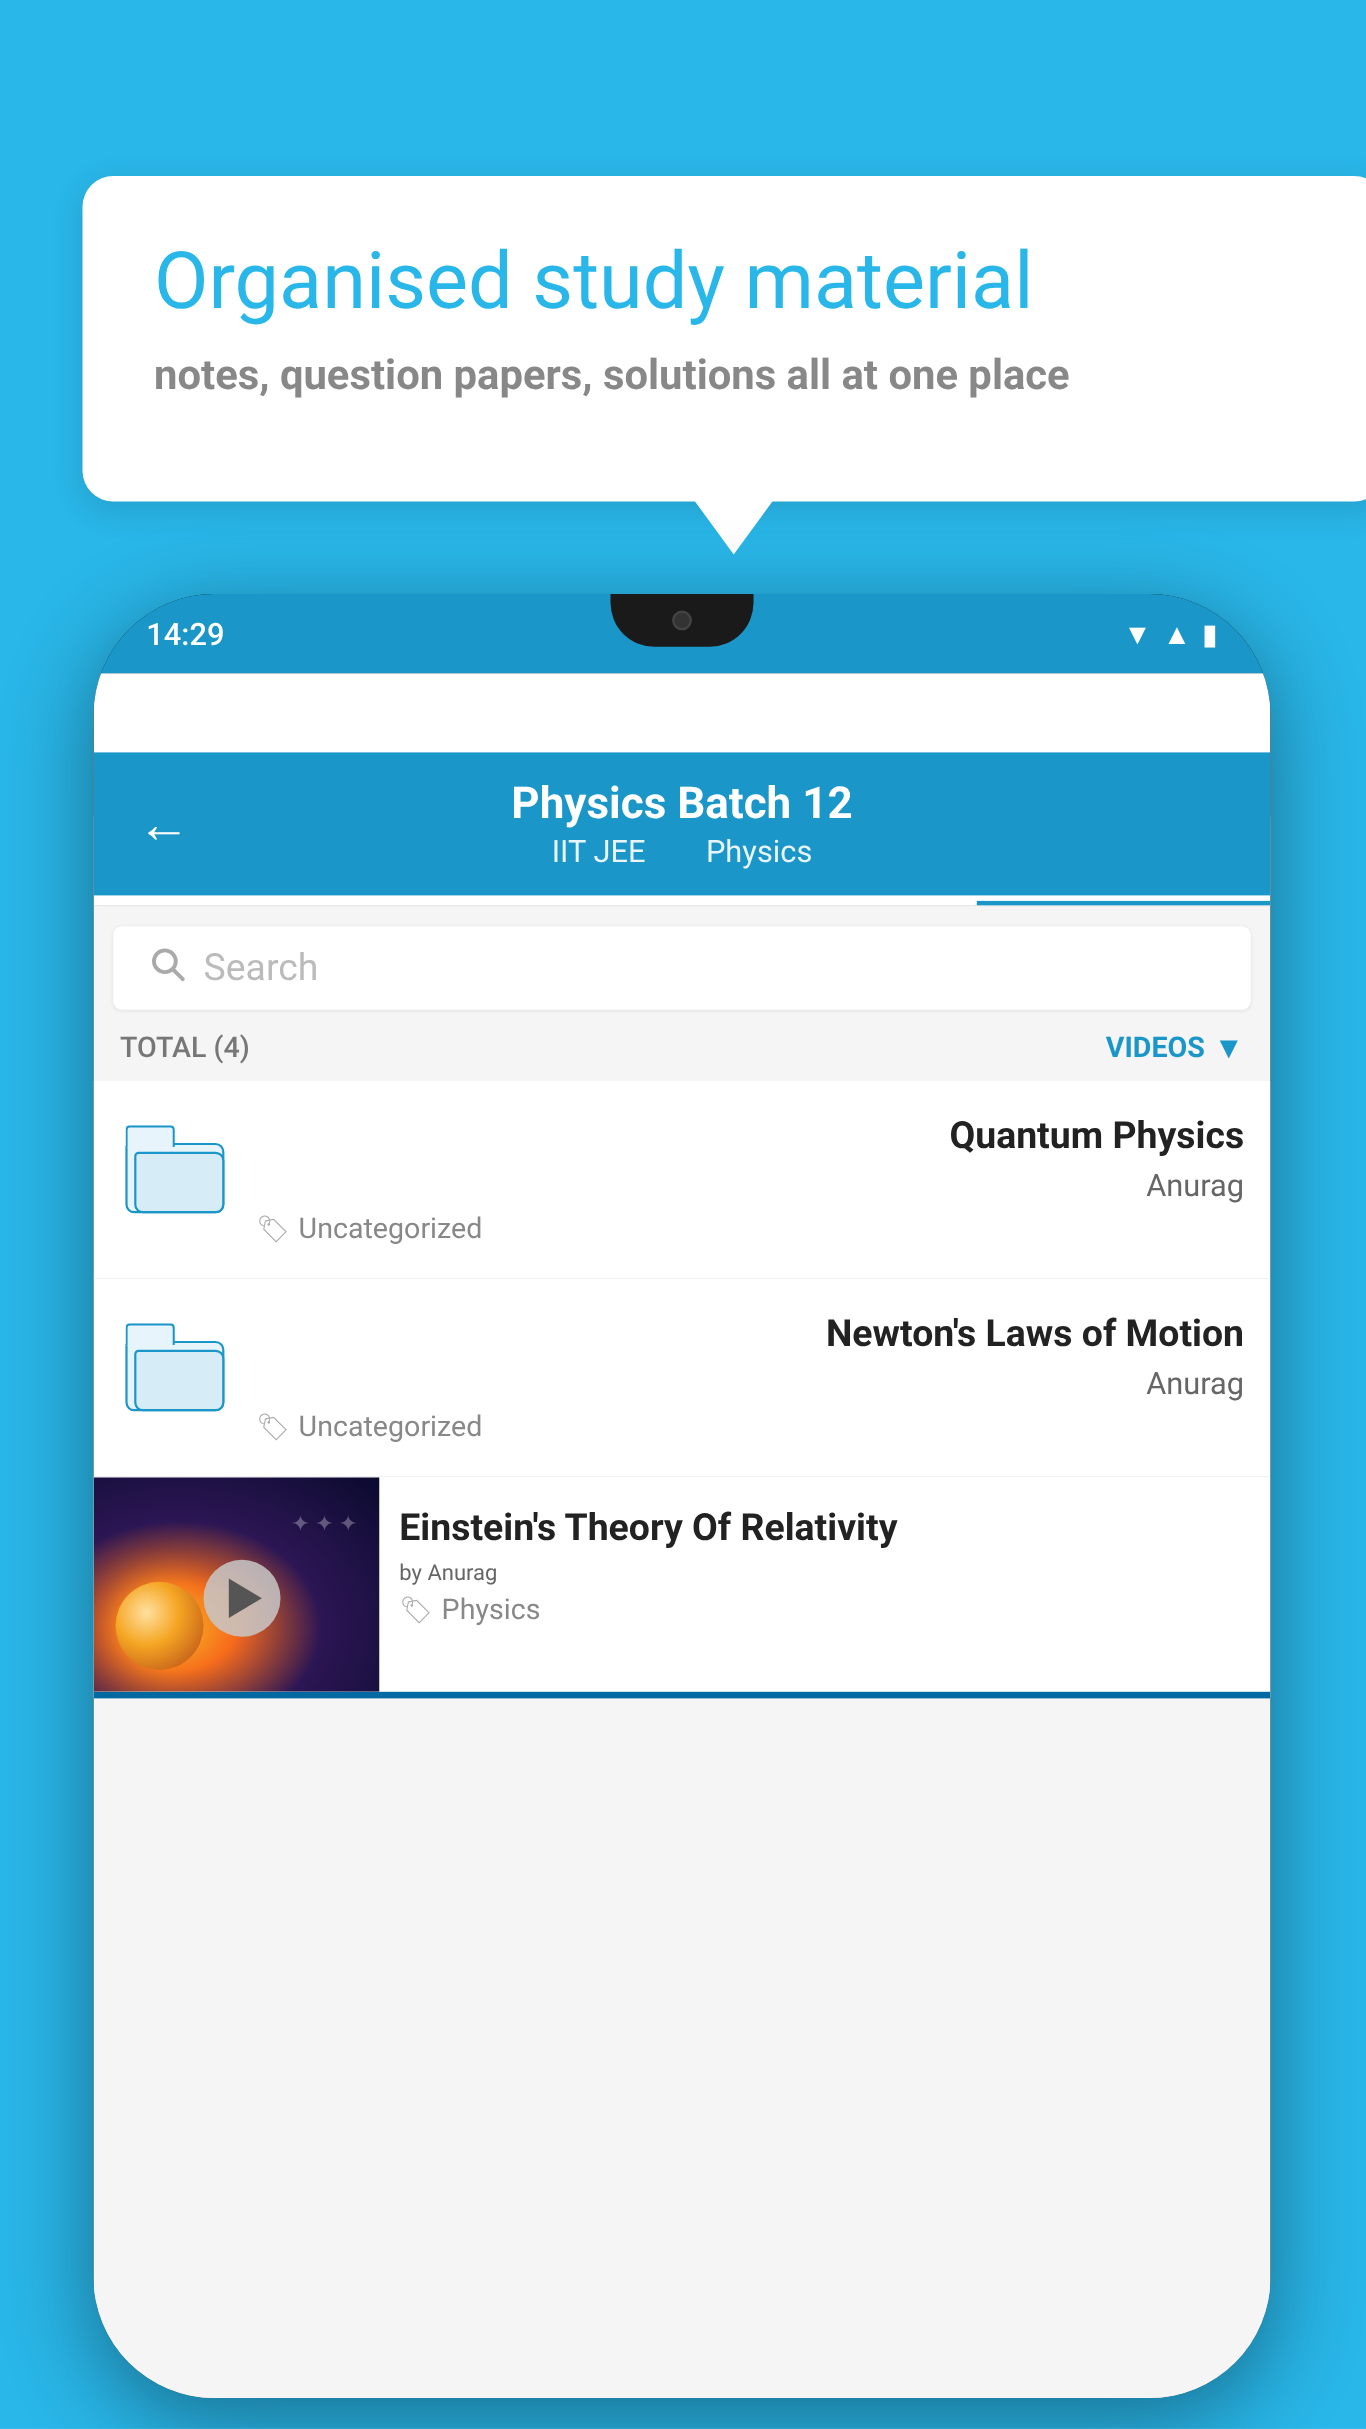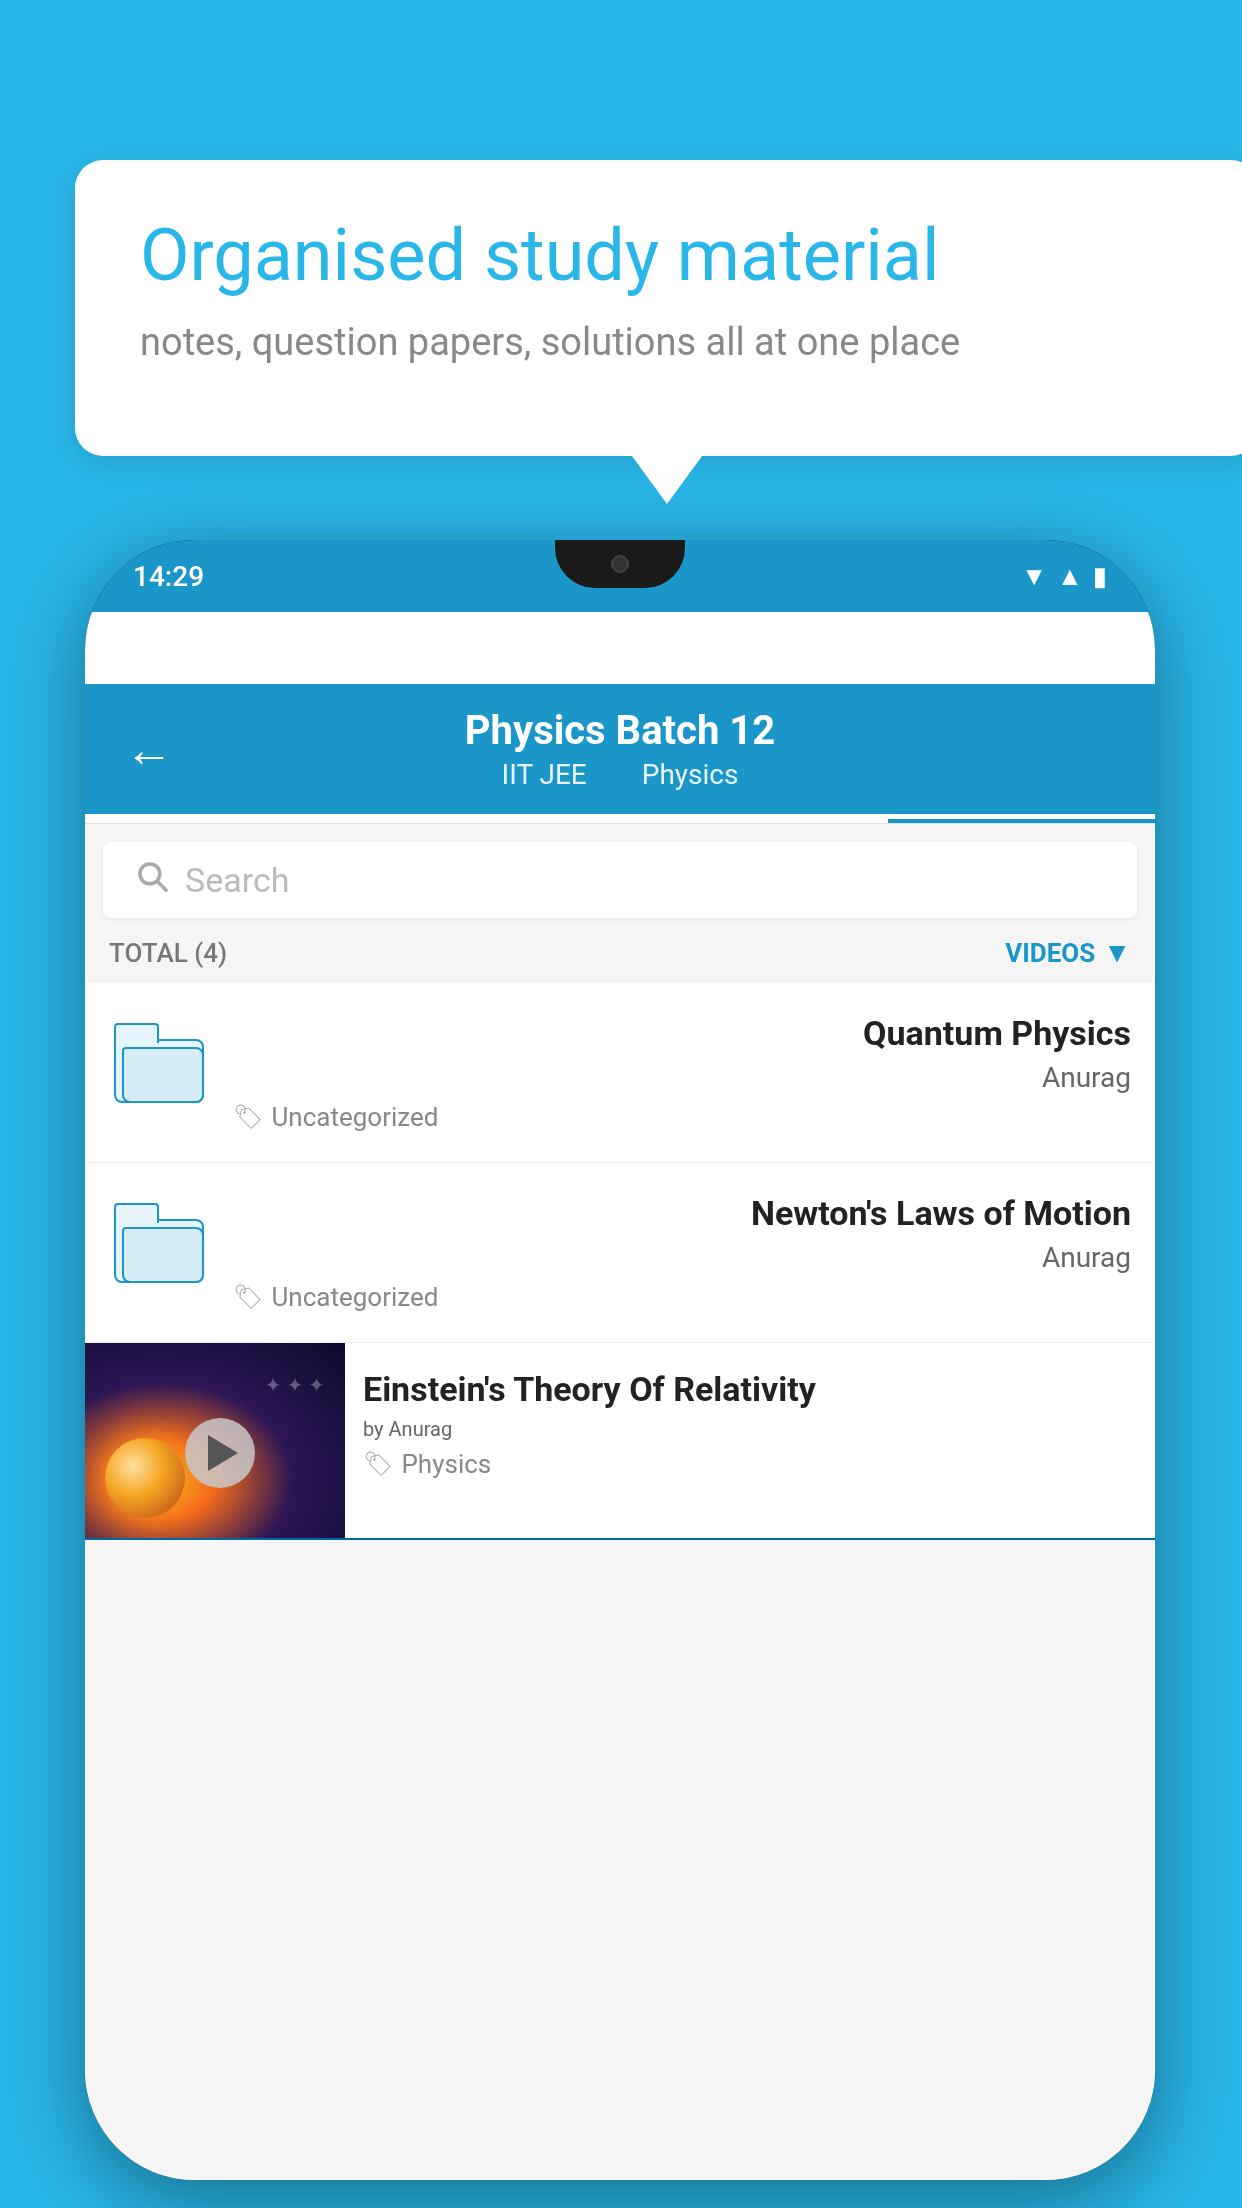--- a/index.html
+++ b/index.html
@@ -39,21 +39,21 @@
     .bubble-title {
       font-size: 72px;
       font-weight: 400;
       color: #29b6e8;
       line-height: 1.15;
       margin-bottom: 22px;
     }
     .bubble-subtitle {
       font-size: 38px;
       color: #888;
-      font-weight: 400;
+      font-weight: 700;
     }
 
     
     .phone-frame {
       position: absolute;
       top: 540px;
       left: 85px;
       width: 1070px;
       height: 1640px;
       background: #1a1a1a;
@@ -337,21 +337,21 @@
     .tag-icon {
       font-size: 24px;
       color: #aaa;
     }
 
     
     .video-item-thumb {
       display: flex;
       align-items: flex-start;
       padding: 0 0 0 0;
-      border-bottom: 2px solid #0369a1;
+      border-bottom: 6px solid #0369a1;
       background: white;
     }
     .thumb-wrap {
       width: 260px;
       height: 195px;
       flex-shrink: 0;
       position: relative;
       overflow: hidden;
       background: #111;
     }

